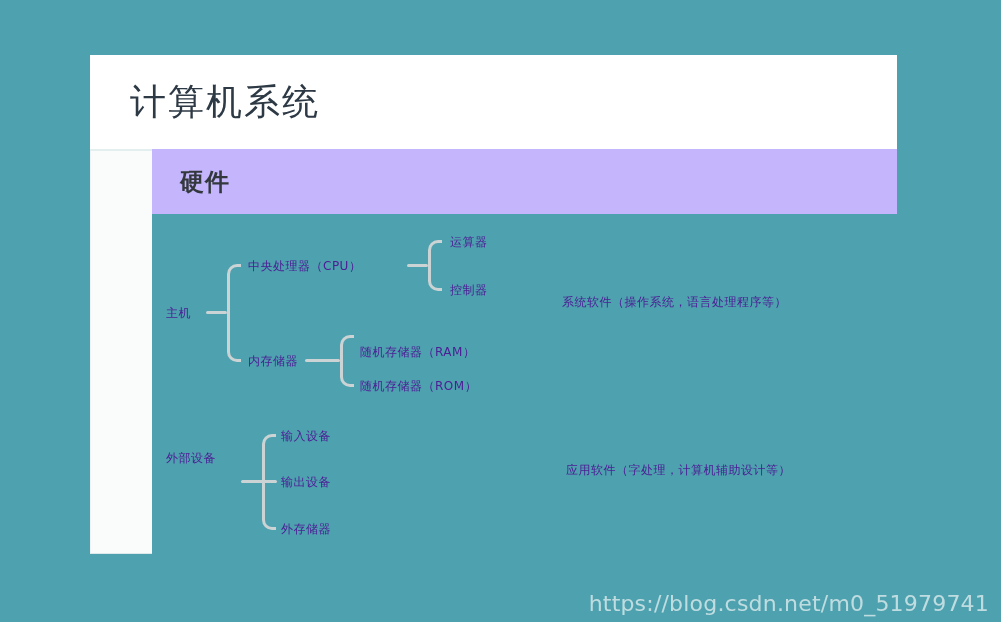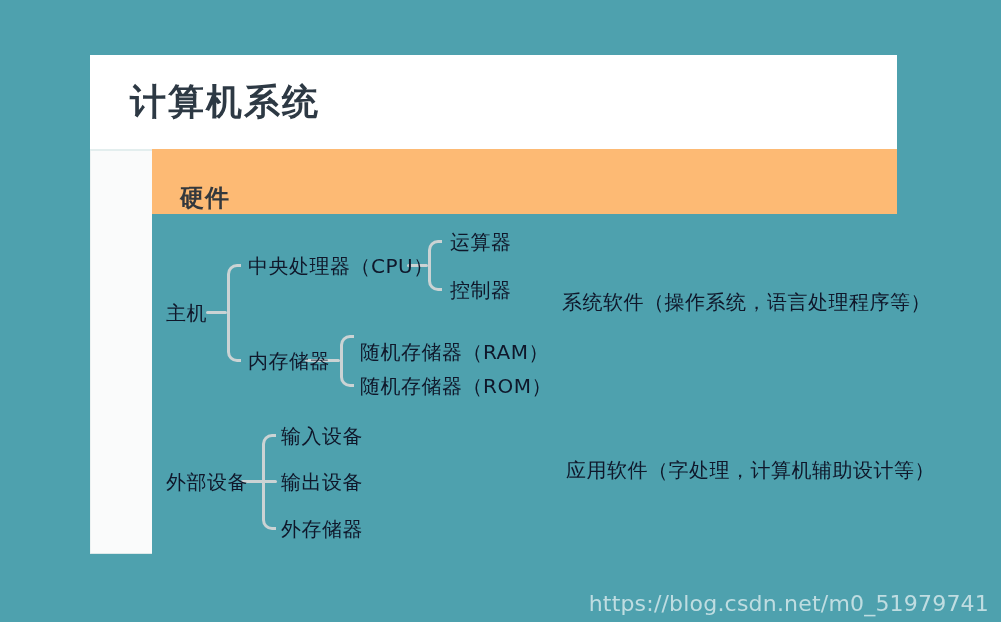--- a/index.html
+++ b/index.html
@@ -10,57 +10,57 @@
     position:relative;overflow:hidden;
   }
   .stage{position:absolute;inset:0;width:1001px;height:622px;}
 
   
   .title-card{
     position:absolute;left:90px;top:55px;width:807px;height:94px;
     background:#FFFFFF;display:flex;align-items:center;
   }
   .page-title{
-    margin:0 0 0 40px;font-size:36px;font-weight:bold;color:#2D3944;
+    margin:0 0 0 40px;font-size:36px;font-weight:normal;color:#2D3944;
     letter-spacing:2px;white-space:nowrap;
   }
 
   
   .side-strip{
     position:absolute;left:90px;top:149px;width:62px;height:404px;
     background:#FAFBFB;border-top:2px solid #E3EEEE;box-sizing:border-box;
     box-shadow:0 1px 0 #DCE8E9,1px 0 0 #EDF2F2 inset;
   }
 
   
   .header-bar{
     position:absolute;left:152px;top:149px;width:745px;height:65px;
-    background:#fdba74;display:flex;align-items:flex-end;
+    background:#c4b5fd;display:flex;align-items:center;
   }
   .header-cell{display:flex;align-items:center;box-sizing:border-box;}
   .header-cell.hw{width:397px;padding-left:28px;}
   .header-cell.sw{flex:1;padding-left:24px;}
   .header-cell span{
     font-size:24px;font-weight:bold;color:#33383D;letter-spacing:1px;white-space:nowrap;
   }
   .header-divider{width:2px;background:#EADABB;}
 
   
   .node{
-    position:absolute;color:#0f172a;font-size:20px;line-height:20px;
+    position:absolute;color:#4c1d95;font-size:12px;line-height:20px;
     white-space:nowrap;letter-spacing:0.5px;
   }
   .n-host{left:166px;top:303px;}
   .n-cpu{left:248px;top:256px;}
   .n-alu{left:450px;top:232px;}
   .n-ctrl{left:450px;top:280px;}
   .n-mem{left:248px;top:351px;}
   .n-ram{left:360px;top:342px;}
   .n-rom{left:360px;top:376px;}
-  .n-periph{left:166px;top:472px;}
+  .n-periph{left:166px;top:448px;}
   .n-input{left:281px;top:426px;}
   .n-output{left:281px;top:472px;}
   .n-extstore{left:281px;top:519px;}
   .n-syssoft{left:562px;top:292px;}
   .n-appsoft{left:566px;top:460px;}
 
   
   .h-line{position:absolute;height:3px;background:#CBD3D4;border-radius:2px;}
   .bracket{
     position:absolute;box-sizing:border-box;width:14px;

